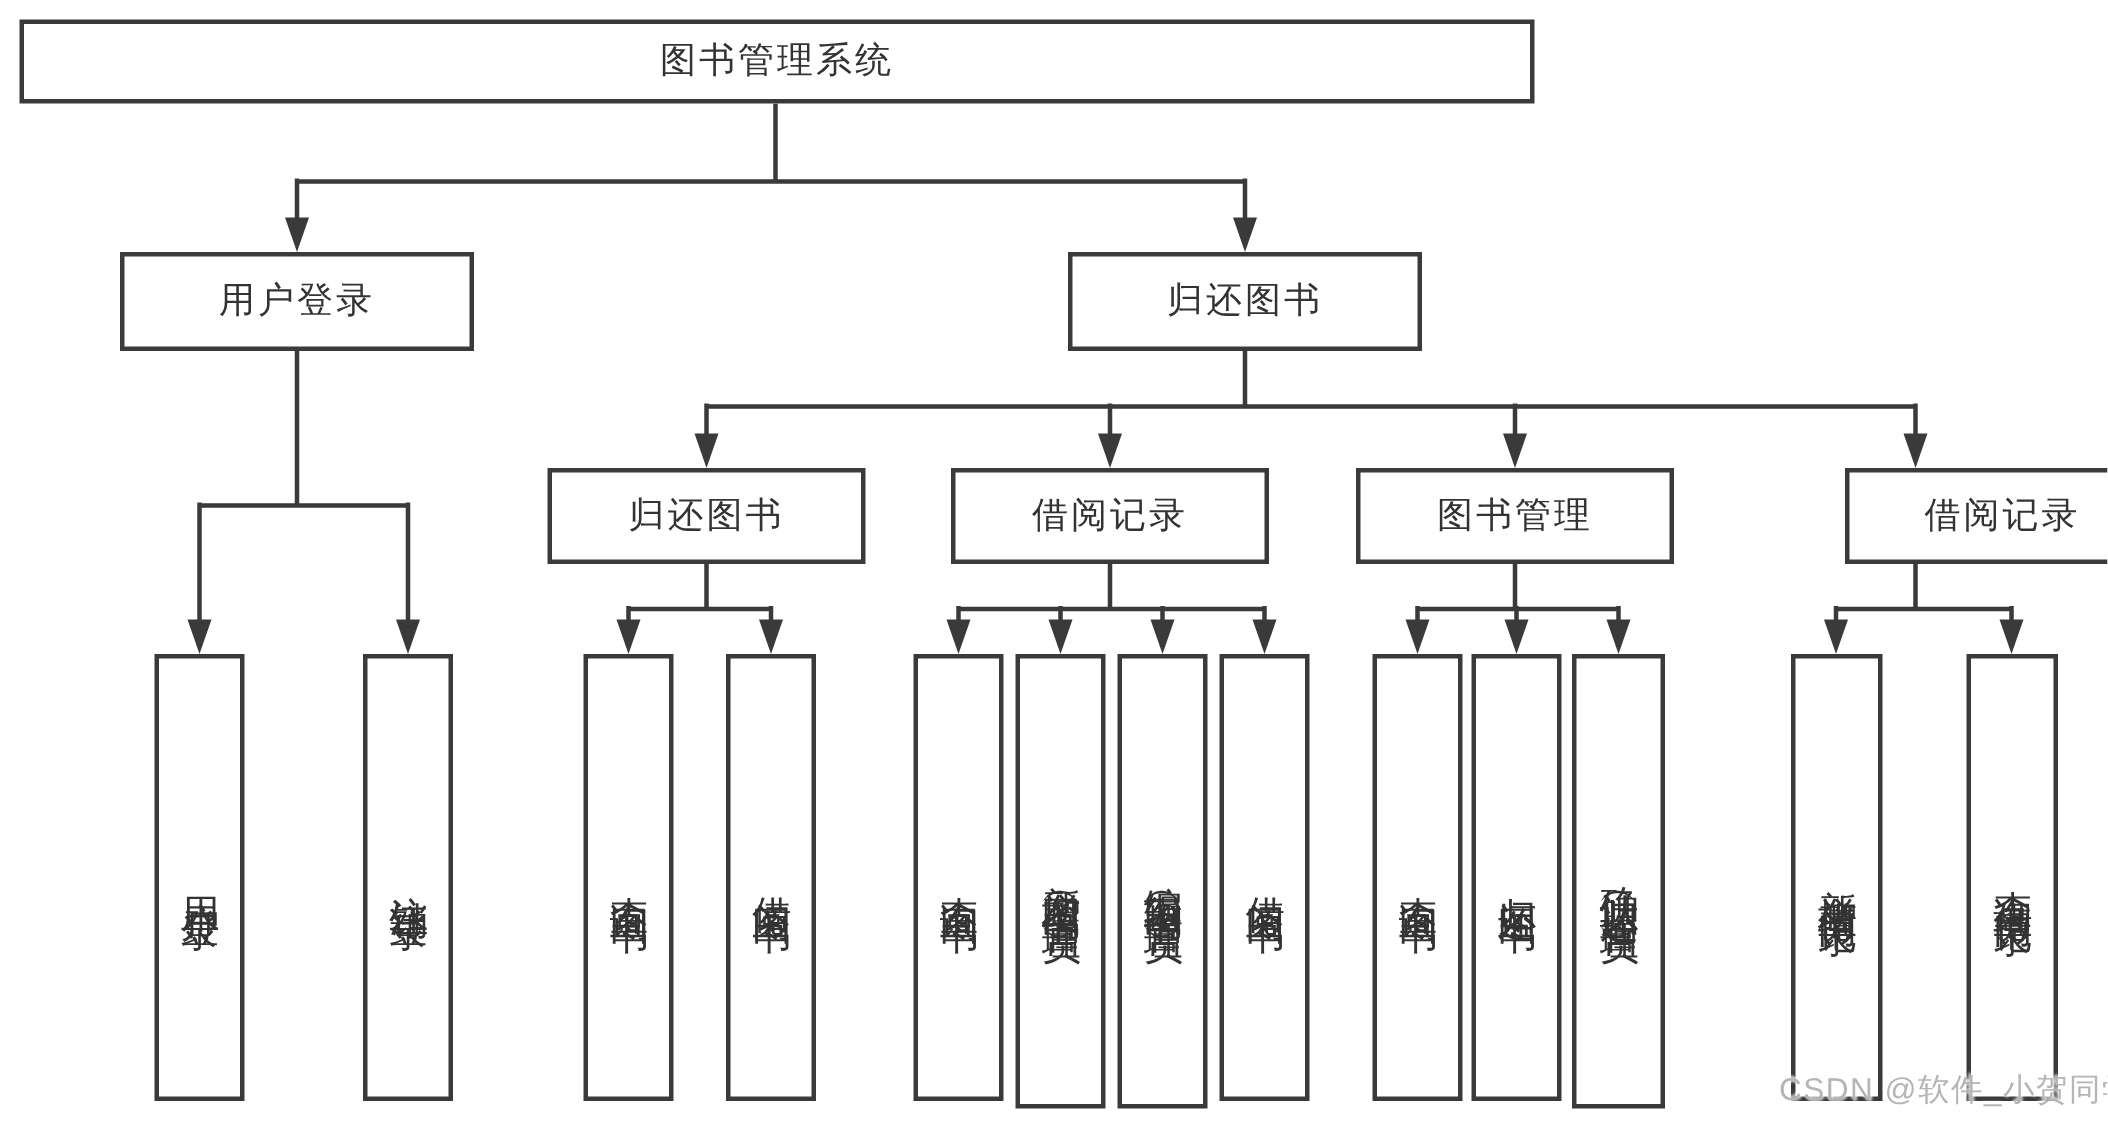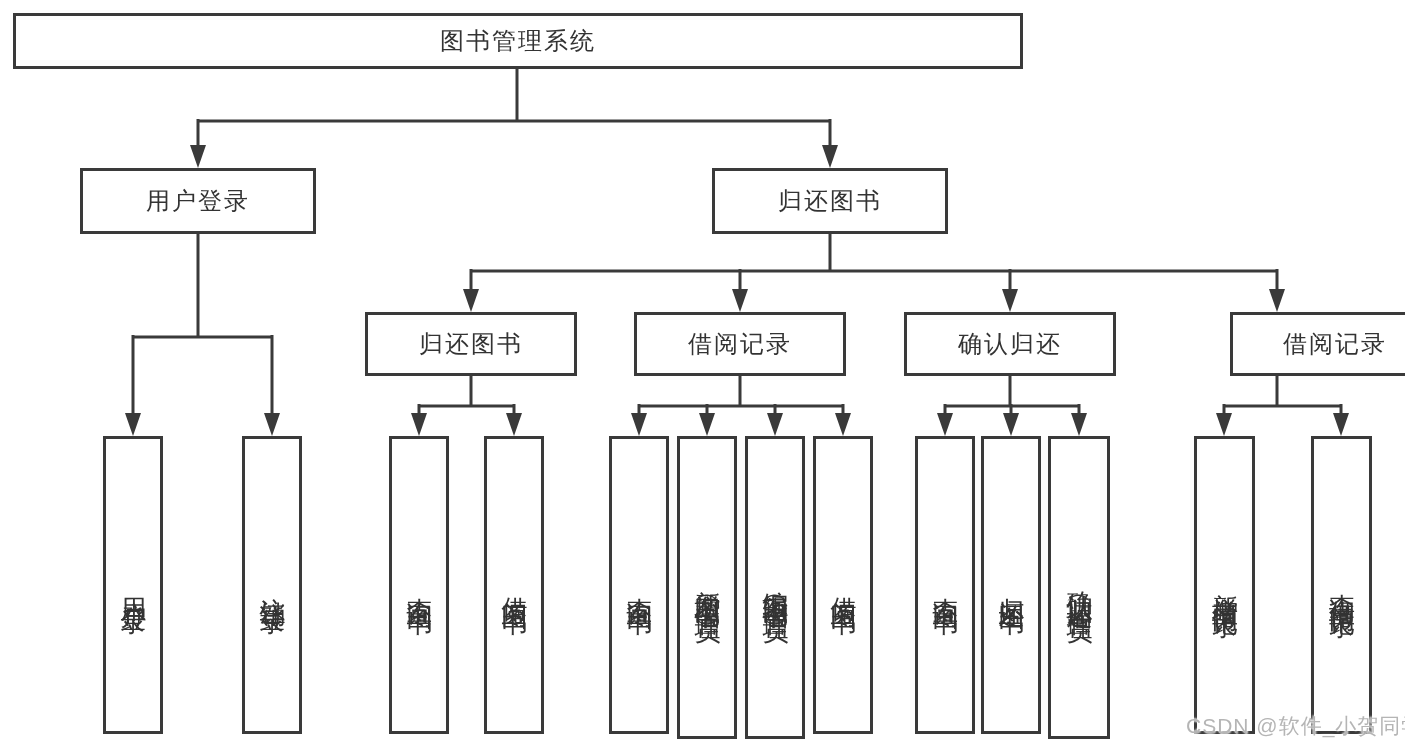--- a/index.html
+++ b/index.html
@@ -90,21 +90,21 @@
     <span>归还图书</span>
   </div>
 
   <div class="node h" style="left:365px;top:312px;width:212px;height:64px">
     <span>归还图书</span>
   </div>
   <div class="node h" style="left:634px;top:312px;width:212px;height:64px">
     <span>借阅记录</span>
   </div>
   <div class="node h" style="left:904px;top:312px;width:212px;height:64px">
-    <span>确认归还</span>
+    <span>图书管理</span>
   </div>
   <div class="node h" style="left:1230px;top:312px;width:210px;height:64px">
     <span>借阅记录</span>
   </div>
 
   <div class="node v" style="left:103px;top:436px;width:60px;height:298px">
     <span>用户登录</span>
   </div>
   <div class="node v" style="left:242px;top:436px;width:60px;height:298px">
     <span>注销登录</span>

